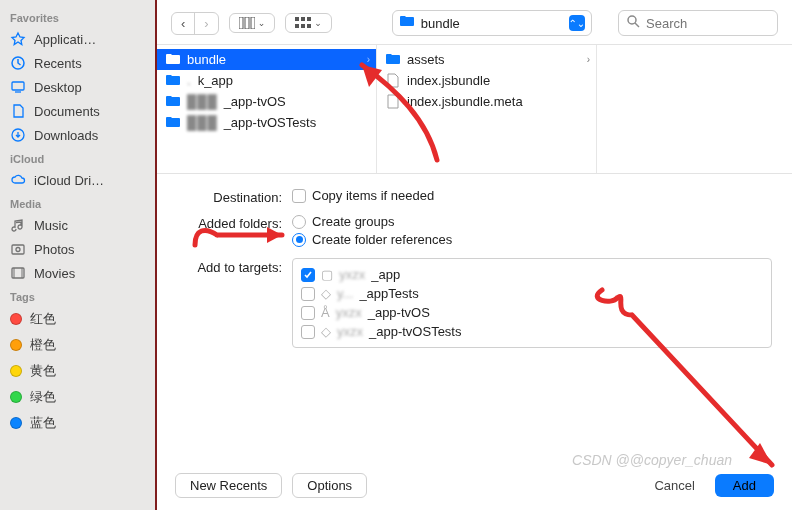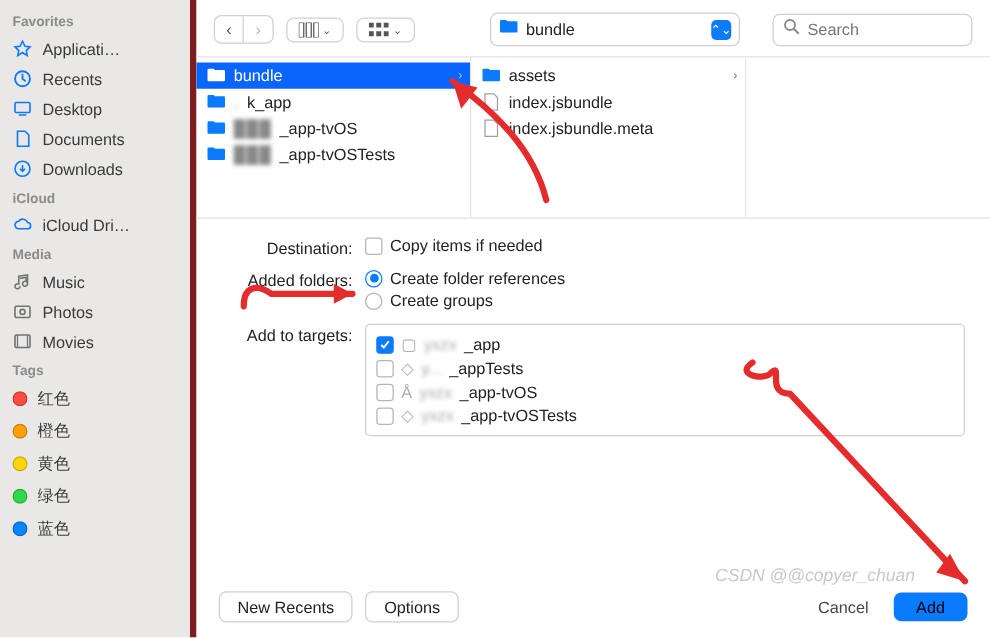--- a/index.html
+++ b/index.html
@@ -1,18 +1,18 @@
 <!DOCTYPE html>
 <html><head>
 <meta charset="utf-8">
 <style>
   * { box-sizing: border-box; margin: 0; padding: 0; font-family: -apple-system, BlinkMacSystemFont, "Segoe UI", Helvetica, Arial, sans-serif; }
   html, body { width: 792px; height: 510px; overflow: hidden; background: #fff; }
   .app { display: flex; width: 100%; height: 100%; }
-  .sidebar { width: 164px; background: #e9e8e7; padding: 6px 0 0 0; font-size: 13px; border-right: 5px solid #7f1d1d; }
+  .sidebar { width: 164px; background: #e9e8e7; padding: 6px 0 0 0; font-size: 13px; border-right: 2px solid #7f1d1d; }
   .section-header { color: #8b8b8b; font-size: 11px; font-weight: 600; padding: 6px 10px 3px; }
   .side-item { display: flex; align-items: center; padding: 4px 10px; color: #3a3a3a; gap: 8px; cursor: default; }
   .side-item .ic { color: #0a7bff; flex: 0 0 16px; display:flex; align-items:center; justify-content:center; }
   .side-item .txt { white-space: nowrap; overflow: hidden; text-overflow: ellipsis; }
   .tag-dot { width: 12px; height: 12px; border-radius: 50%; border: 0.5px solid rgba(0,0,0,0.2); }
 
   .main { flex: 1; display: flex; flex-direction: column; }
   .toolbar { display: flex; align-items: center; padding: 10px 14px 8px; gap: 10px; }
   .seg { display: flex; border: 1px solid #d0d0d0; border-radius: 6px; overflow: hidden; background: #fff; }
   .seg .btn { padding: 3px 9px; color: #555; font-size: 13px; display:flex; align-items:center; }
@@ -295,26 +295,26 @@
         <div class="form-label">Destination:</div>
         <div class="opt">
             <span class="checkbox"></span>
             <span>Copy items if needed</span>
           </div>
       </div>
       <div class="form-row">
         <div class="form-label">Added folders:</div>
         <div>
           <div class="opt">
+              <span class="radio"></span>
+              <span>Create groups</span>
+            </div>
+          <div class="opt">
               <span class="radio checked"></span>
               <span>Create folder references</span>
-            </div>
-          <div class="opt">
-              <span class="radio"></span>
-              <span>Create groups</span>
             </div>
         </div>
       </div>
       <div class="form-row">
         <div class="form-label">Add to targets:</div>
         <div class="targets-box">
           <div class="target-row">
               <span class="checkbox checked">
                 <svg width="10" height="10" viewBox="0 0 10 10">
                   <path d="M2 5l2 2 4-5" stroke="#fff" stroke-width="1.6" fill="none"></path>

